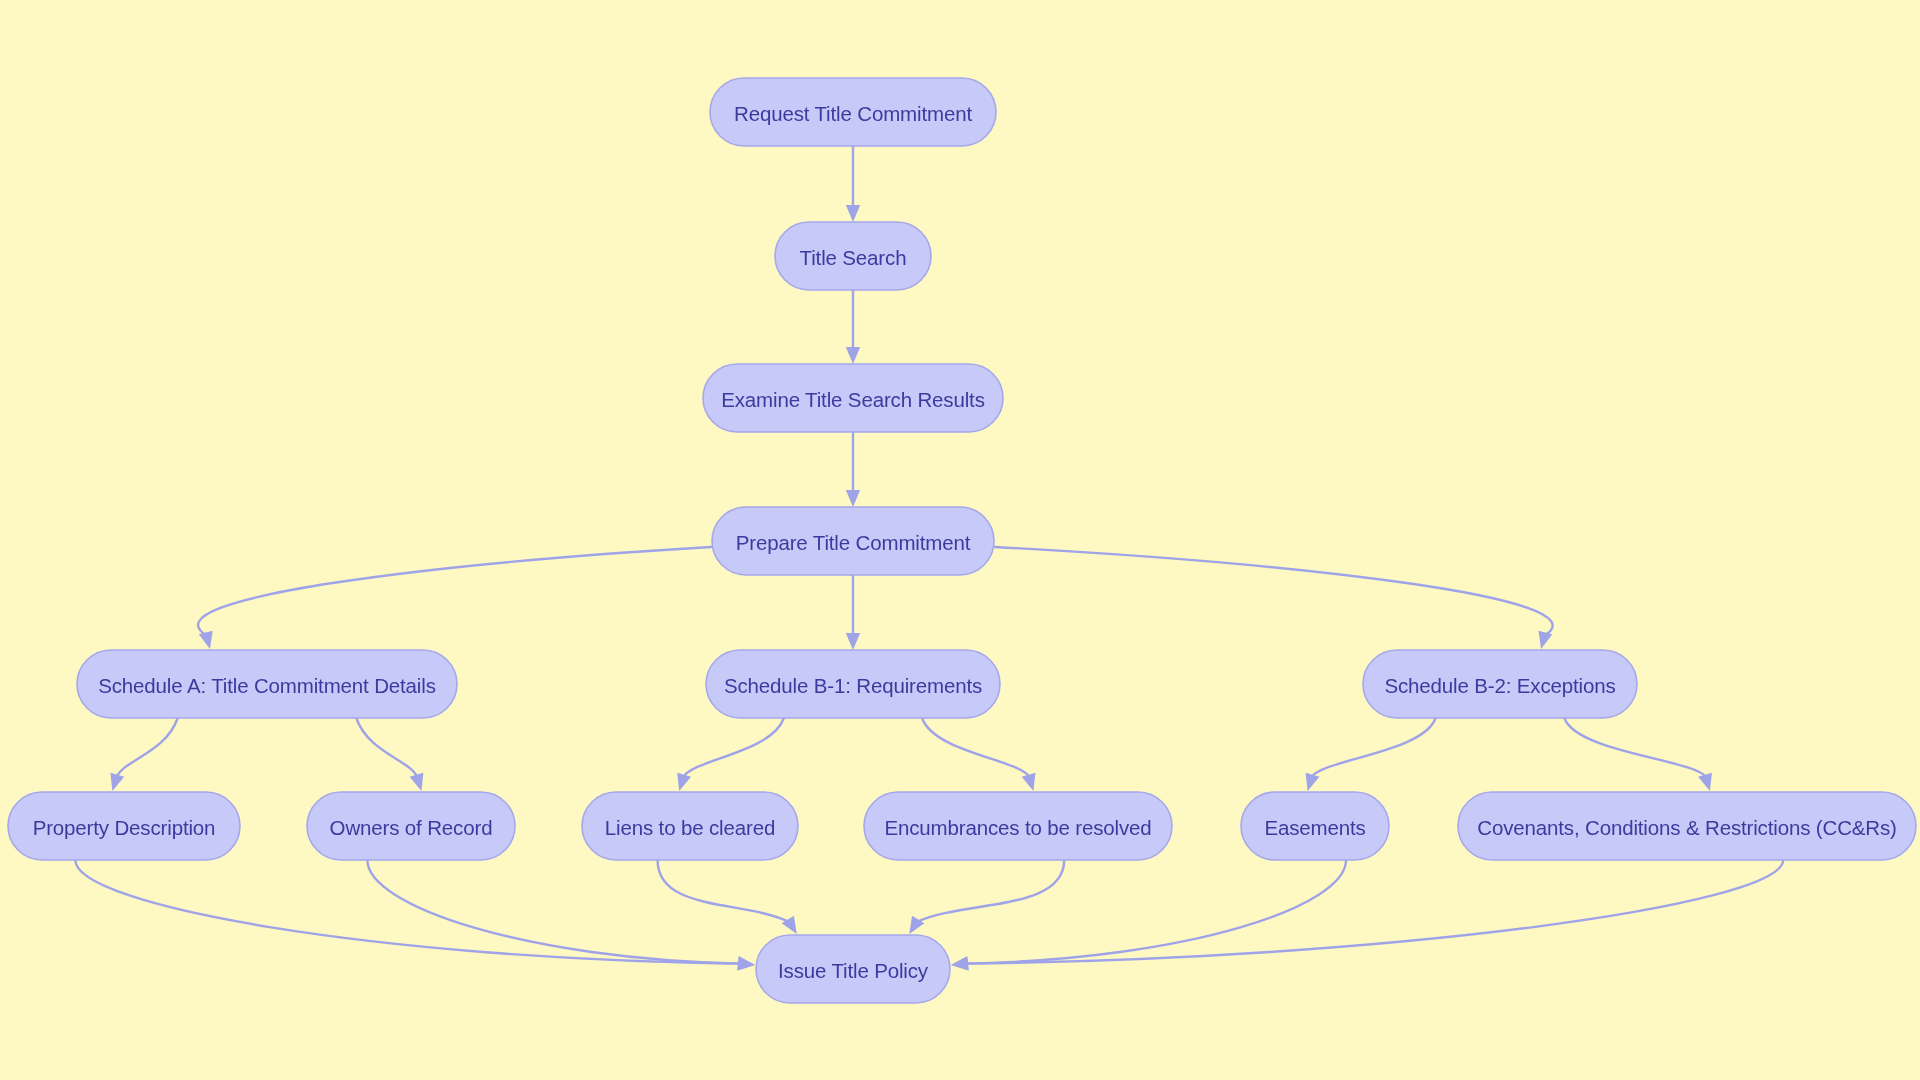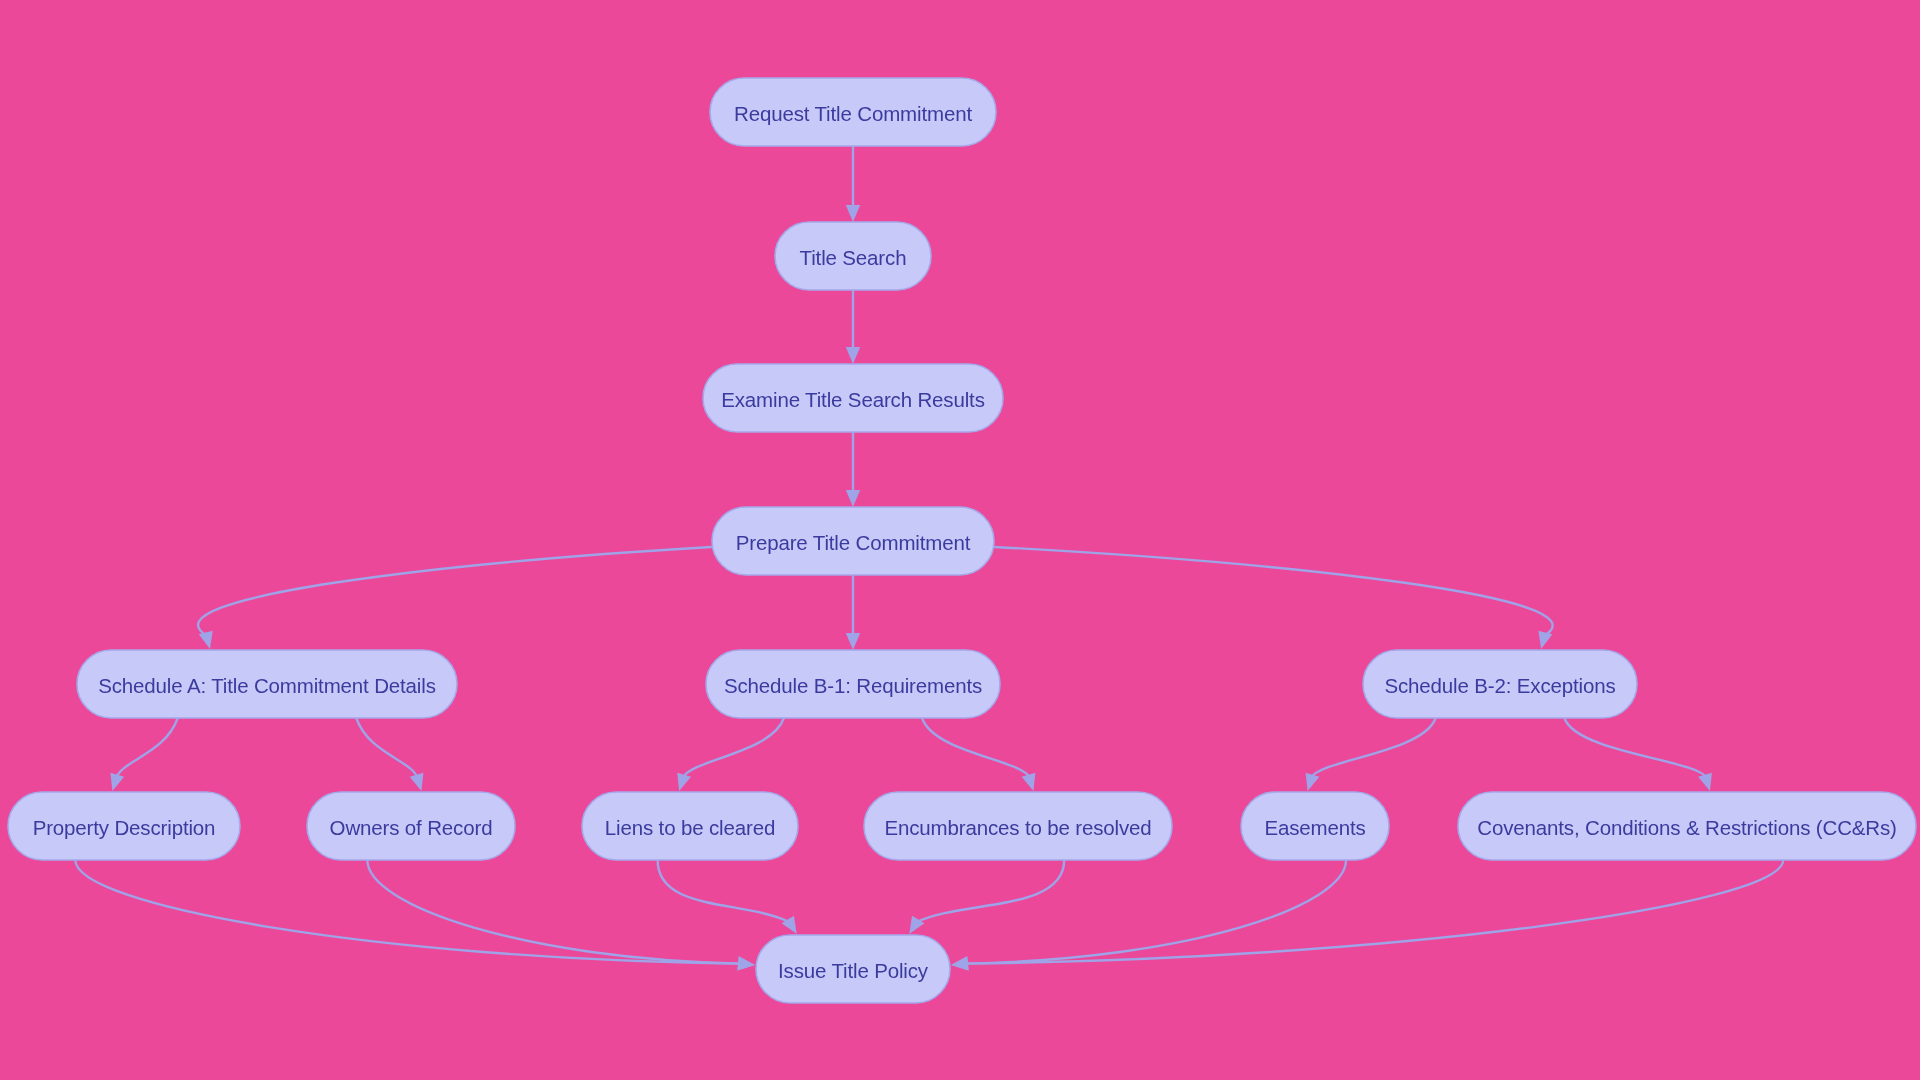--- a/index.html
+++ b/index.html
@@ -11,21 +11,21 @@
     background: #ffffff;
     overflow: hidden;
   }
   body {
     font-family: "Liberation Sans", sans-serif;
   }
   #flow-root {
     position: relative;
     width: 1920px;
     height: 1080px;
-    background: #ec4899;
+    background: #fef9c3;
   }
   svg#flow-svg {
     display: block;
     width: 1920px;
     height: 1080px;
   }
   .node-shape {
     fill: #c7c9f9;
     stroke: #a5a8ea;
     stroke-width: 1.6;

